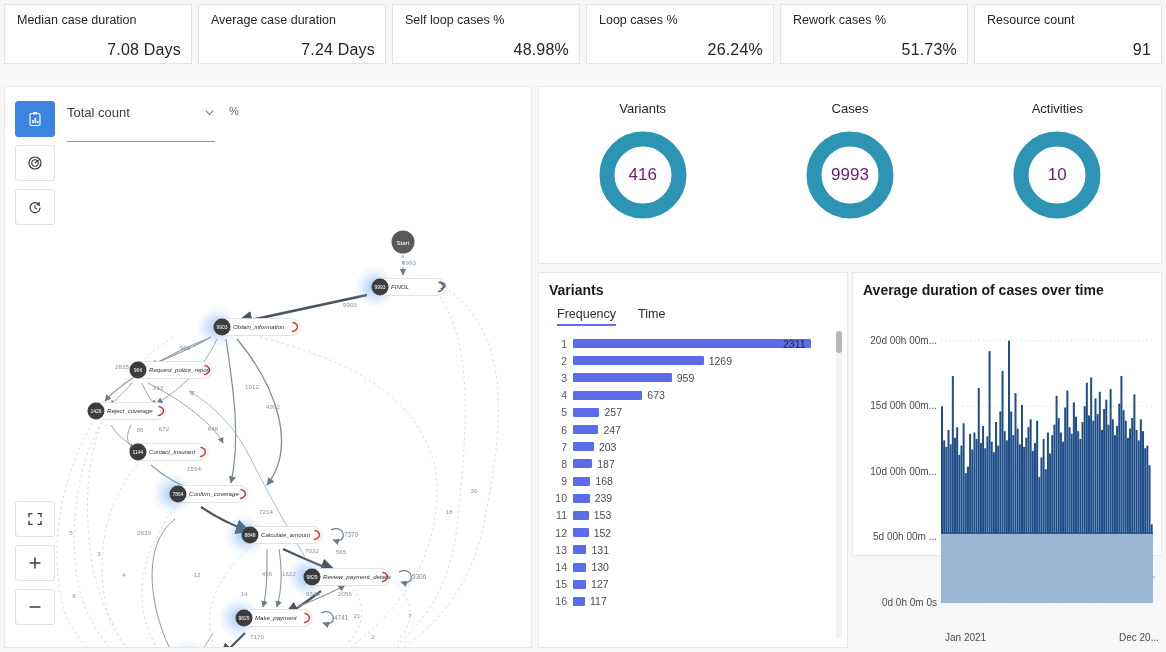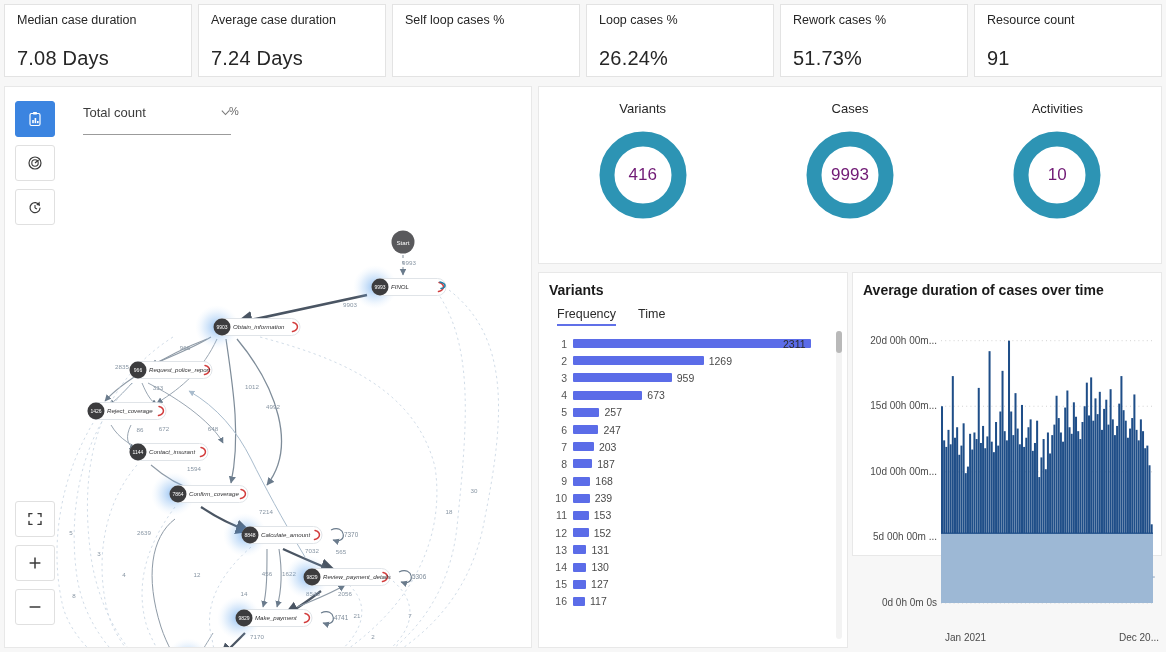--- a/index.html
+++ b/index.html
@@ -7,52 +7,52 @@
     width: 1166px; height: 652px;
     background: #f7f7f7;
     font-family: "Liberation Sans", sans-serif;
     overflow: hidden;
   }
   .app { width: 1166px; height: 652px; position: relative; }
 
   
   .kpi-row {
     position: absolute; top: 4px; left: 4px;
-    width: 1158px; height: 73px;
+    width: 1158px; height: 60px;
     display: flex; gap: 6px;
   }
   .kpi-card {
     flex: 1 1 0; background: #ffffff;
     border: 1px solid #e3e3e3;
     padding: 8px 10px 6px 12px;
     display: flex; flex-direction: column;
   }
   .kpi-title { font-size: 12.5px; color: #262626; line-height: 15px; }
   .kpi-value {
-    font-size: 20px; color: #262626; font-weight: 400;
-    text-align: left; margin-top: 19px; letter-spacing: .2px;
+    font-size: 16px; color: #262626; font-weight: 400;
+    text-align: right; margin-top: 13px; letter-spacing: .2px;
   }
 
   
   .panel { background: #ffffff; border: 1px solid #e8e8e8; position: absolute; }
 
   
   #process-map { left: 4px; top: 86px; width: 528px; height: 562px; overflow: hidden; }
   .pm-toolbar-left { position: absolute; left: 10px; top: 14px; width: 42px; }
   .tool-btn {
     width: 40px; height: 36px; border: 1px solid #e0e0e0; background: #fff;
     border-radius: 3px; margin-bottom: 8px;
     display: flex; align-items: center; justify-content: center;
     cursor: pointer;
   }
   .tool-btn.active { background: #3b84e0; border-color: #3b84e0; }
   .pm-bottom-controls { position: absolute; left: 10px; bottom: 14px; width: 42px; }
   .pm-select-wrap {
-    position: absolute; left: 78px; top: 18px; width: 148px;
-    border-bottom: 1px solid #9b9b9b; padding-bottom: 14px;
+    position: absolute; left: 62px; top: 18px; width: 148px;
+    border-bottom: 1px solid #9b9b9b; padding-bottom: 21px;
     display: flex; align-items: center; justify-content: space-between;
     cursor: pointer;
   }
   .pm-select-label { font-size: 13px; color: #3c3c3c; }
   .pm-pct { position: absolute; left: 224px; top: 18px; font-size: 11px; color: #6a6a6a; }
   .chev { width: 11px; height: 11px; }
 
   svg.graph { position: absolute; left: 0; top: 0; width: 528px; height: 562px; }
 
   
@@ -100,20 +100,21 @@
     <div class="kpi-card">
       <div class="kpi-title">Median case duration</div>
       <div class="kpi-value">7.08 Days</div>
     </div>
     <div class="kpi-card">
       <div class="kpi-title">Average case duration</div>
       <div class="kpi-value">7.24 Days</div>
     </div>
     <div class="kpi-card">
       <div class="kpi-title">Self loop cases %</div>
+      <div class="kpi-value">48.98%</div>
     </div>
     <div class="kpi-card">
       <div class="kpi-title">Loop cases %</div>
       <div class="kpi-value">26.24%</div>
     </div>
     <div class="kpi-card">
       <div class="kpi-title">Rework cases %</div>
       <div class="kpi-value">51.73%</div>
     </div>
     <div class="kpi-card">

